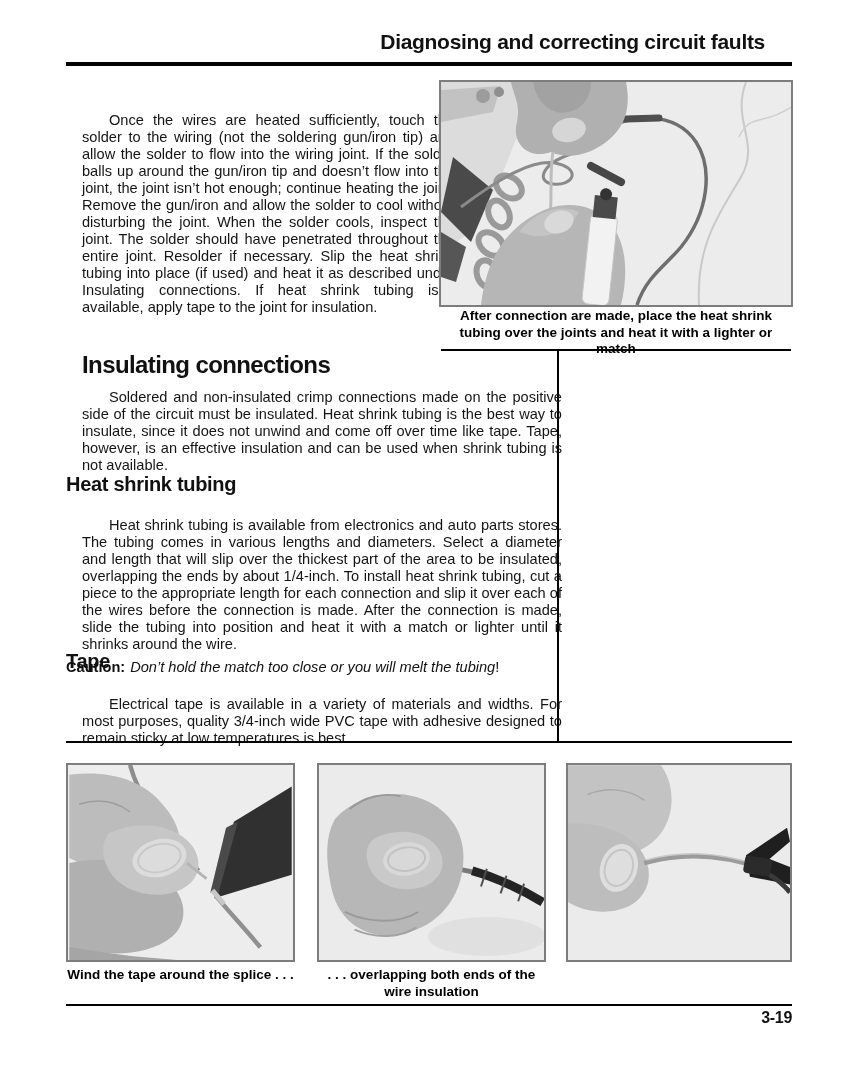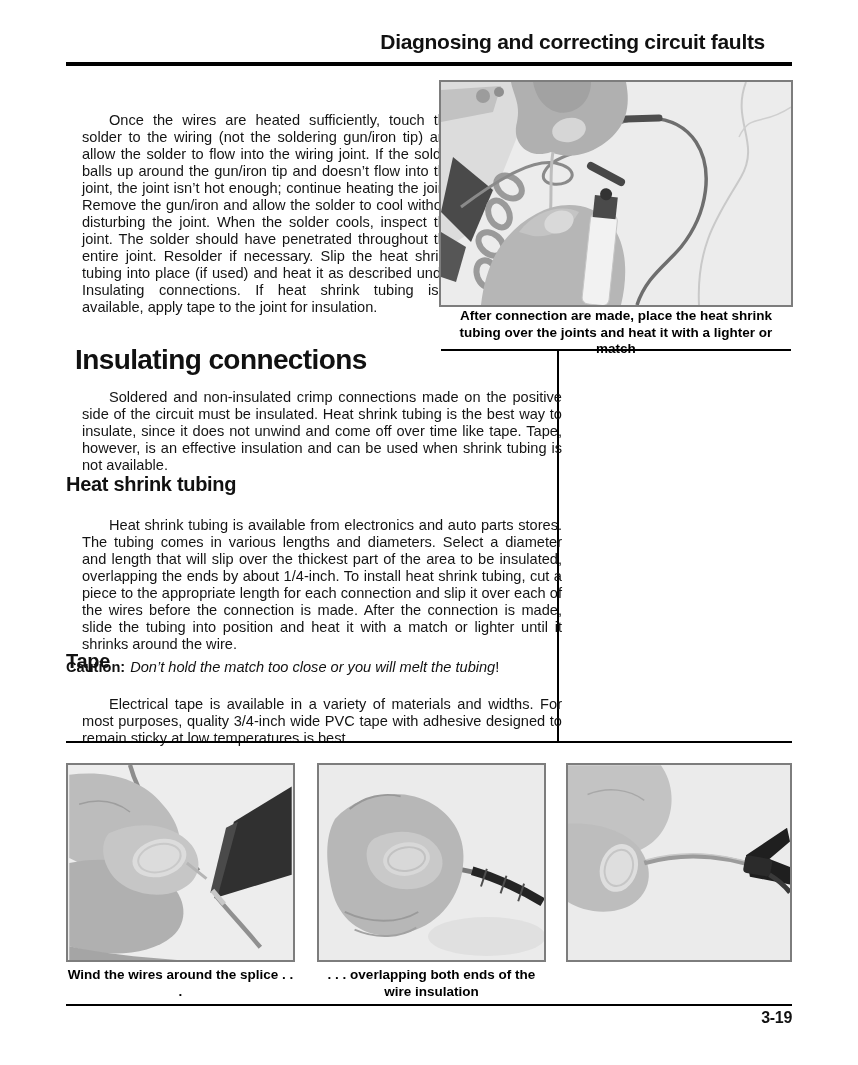--- a/index.html
+++ b/index.html
@@ -16,21 +16,21 @@
   }
   .title-rule{top:62px;left:66px;width:726px;height:4px;background:#000;}
   
   .para{
     font-size:14.6px;line-height:17px;text-align:justify;text-indent:27px;
     margin:16px;color:#141414;
   }
   .intro{top:96px;left:66px;width:372px;}
   .col-wide{left:66px;width:480px;}
   .h-big{
-    left:66px;font-size:28px;font-weight:bold;letter-spacing:-0.6px;margin:9px;
+    left:66px;font-size:24px;font-weight:bold;letter-spacing:-0.6px;margin:16px;
   }
   .h-sub{
     left:66px;font-size:20px;font-weight:bold;letter-spacing:-0.3px;margin:0;
   }
   .caution{left:66px;width:480px;font-size:14.6px;line-height:17.3px;margin:0;}
   .caution .lbl{font-weight:bold;margin-right:5px;}
   .caution .it{font-style:italic;}
   
   figure{margin:0;padding:0;}
   .photo-frame{border:2px solid #7d7d7d;background:#ececec;line-height:0;}
@@ -140,21 +140,21 @@
         <path d="M10,40 C30,34 48,37 62,48" stroke="#9e9e9e" stroke-width="1.5" fill="none"></path>
         <path d="M0,100 C35,92 75,98 100,118 C120,135 122,160 105,175 C80,196 35,196 0,185 Z" fill="#b0b0b0"></path>
         <path d="M0,185 C30,192 70,196 110,199 L0,199 Z" fill="#a5a5a5"></path>
         <path d="M40,70 C70,55 108,60 125,82 C138,100 132,120 112,128 C88,138 55,130 42,110 C33,96 32,80 40,70 Z" fill="#c6c6c6"></path>
         <ellipse cx="92" cy="95" rx="28" ry="19" fill="#dcdcdc" transform="rotate(-14 92 95)"></ellipse>
         <ellipse cx="92" cy="95" rx="22" ry="14" fill="none" stroke="#c9c9c9" stroke-width="2" transform="rotate(-14 92 95)"></ellipse>
         <path d="M120,100 L140,116" stroke="#b5b5b5" stroke-width="3" fill="none"></path>
       </svg>
     </div>
   </figure>
-  <div class="abs cap cap-b1">Wind the wires around the splice . . .</div>
+  <div class="abs cap cap-b1">Wind the tape around the splice . . .</div>
 
   <figure class="abs photo-b2">
     <div class="photo-frame">
       <svg width="225" height="195" viewBox="0 0 227 199">
         <rect width="227" height="199" fill="#ebebeb"></rect>
         <ellipse cx="170" cy="175" rx="60" ry="20" fill="#e0e0e0"></ellipse>
         <path d="M120,102 L160,110" stroke="#787878" stroke-width="5" fill="none"></path>
         <path d="M155,108 C180,115 202,125 227,140" stroke="#242424" stroke-width="9" fill="none"></path>
         <path d="M170,106 L164,124" stroke="#4d4d4d" stroke-width="2" fill="none"></path>
         <path d="M190,113 L184,131" stroke="#4d4d4d" stroke-width="2" fill="none"></path>

